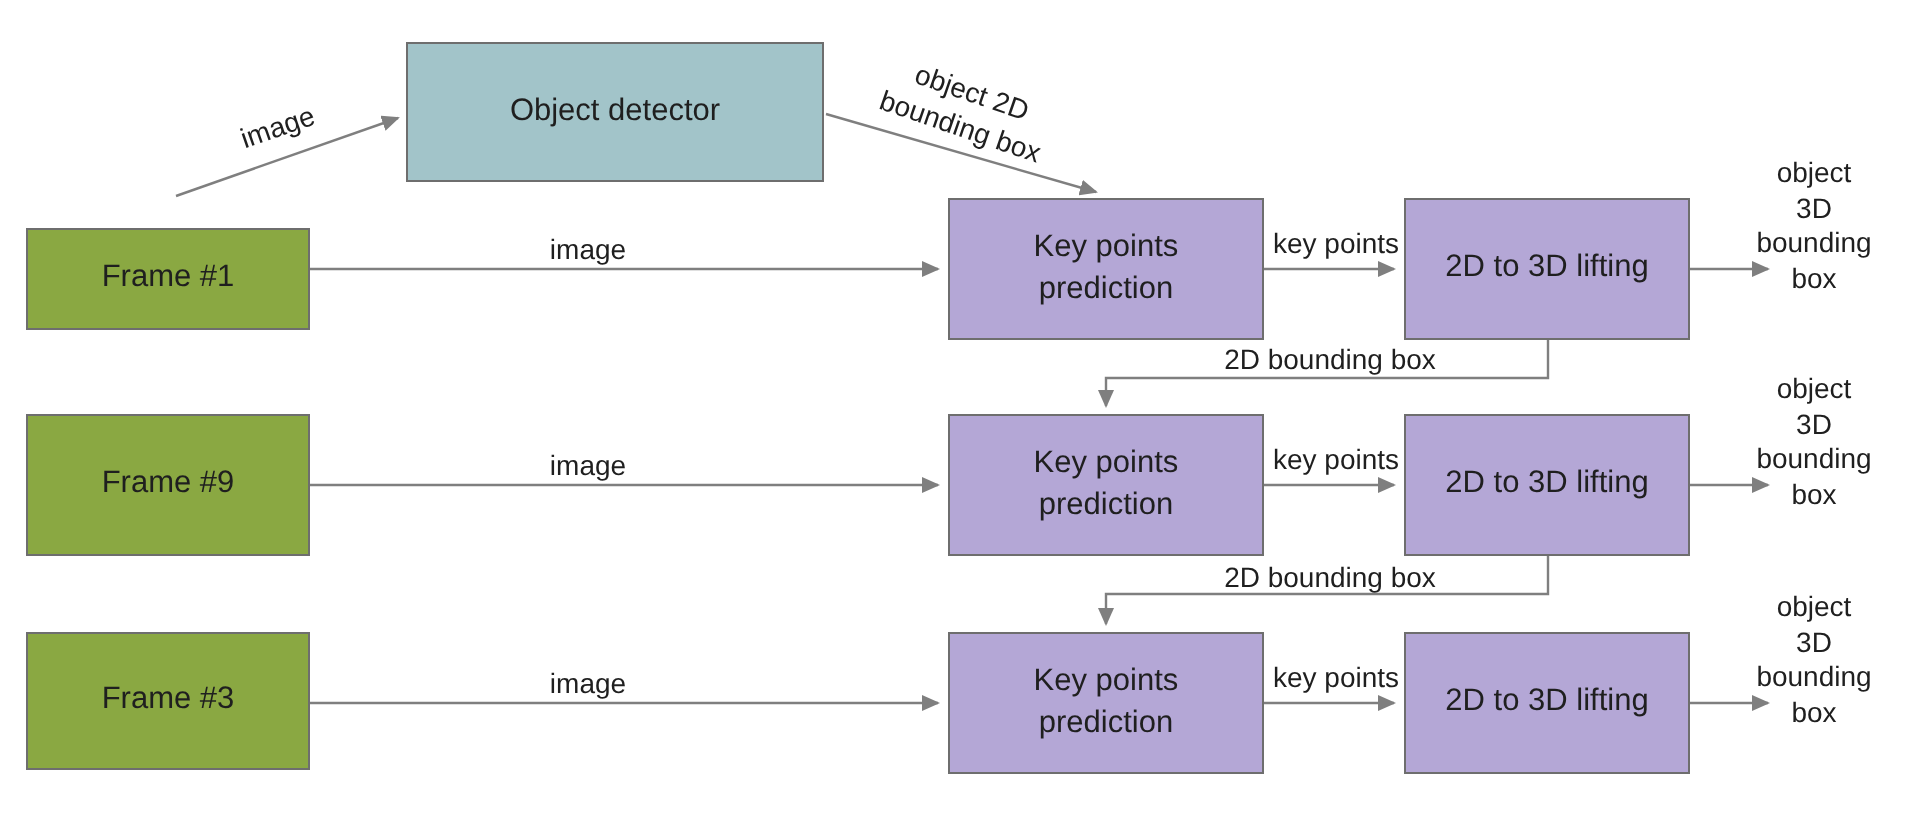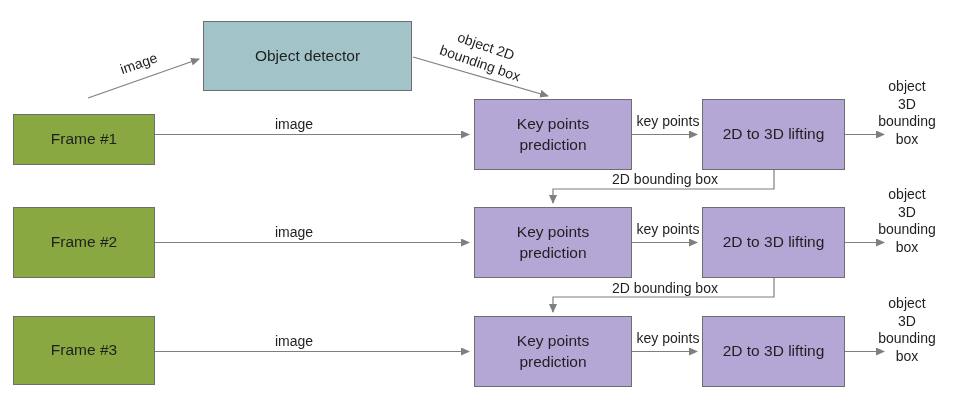--- a/index.html
+++ b/index.html
@@ -68,21 +68,21 @@
 
       <path d="M155,351.5 H469" marker-end="url(#arw)"></path>
       <path d="M632,351.5 H697" marker-end="url(#arw)"></path>
       <path d="M845,351.5 H884" marker-end="url(#arw)"></path>
     </g>
   </svg>
 
   <div class="node detector" style="left:203px; top:21px; width:209px; height:70px;">Object detector</div>
 
   <div class="node frame" style="left:13px; top:114px; width:142px; height:51px;">Frame #1</div>
-  <div class="node frame" style="left:13px; top:207px; width:142px; height:71px;">Frame #2</div>
+  <div class="node frame" style="left:13px; top:207px; width:142px; height:71px;">Frame #9</div>
   <div class="node frame" style="left:13px; top:316px; width:142px; height:69px;">Frame #3</div>
 
   <div class="node module" style="left:474px; top:99px; width:158px; height:71px;">Key points
 prediction</div>
   <div class="node module" style="left:474px; top:207px; width:158px; height:71px;">Key points
 prediction</div>
   <div class="node module" style="left:474px; top:316px; width:158px; height:71px;">Key points
 prediction</div>
 
   <div class="node module" style="left:702px; top:99px; width:143px; height:71px;">2D to 3D lifting</div>

